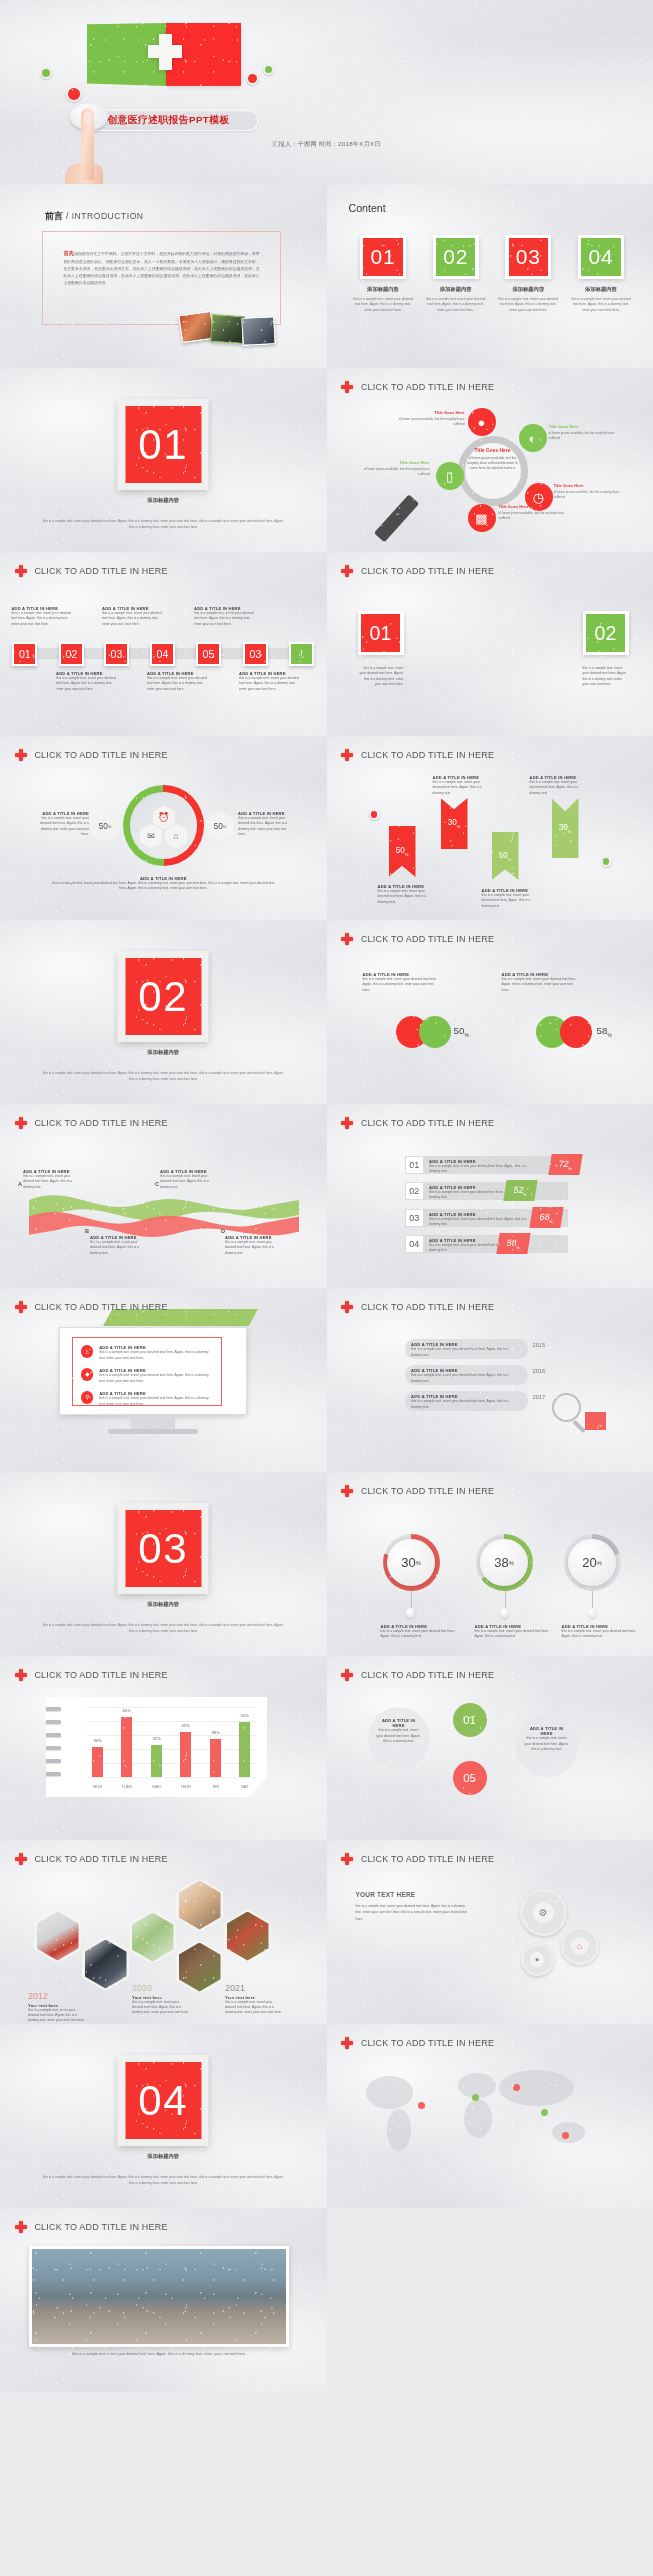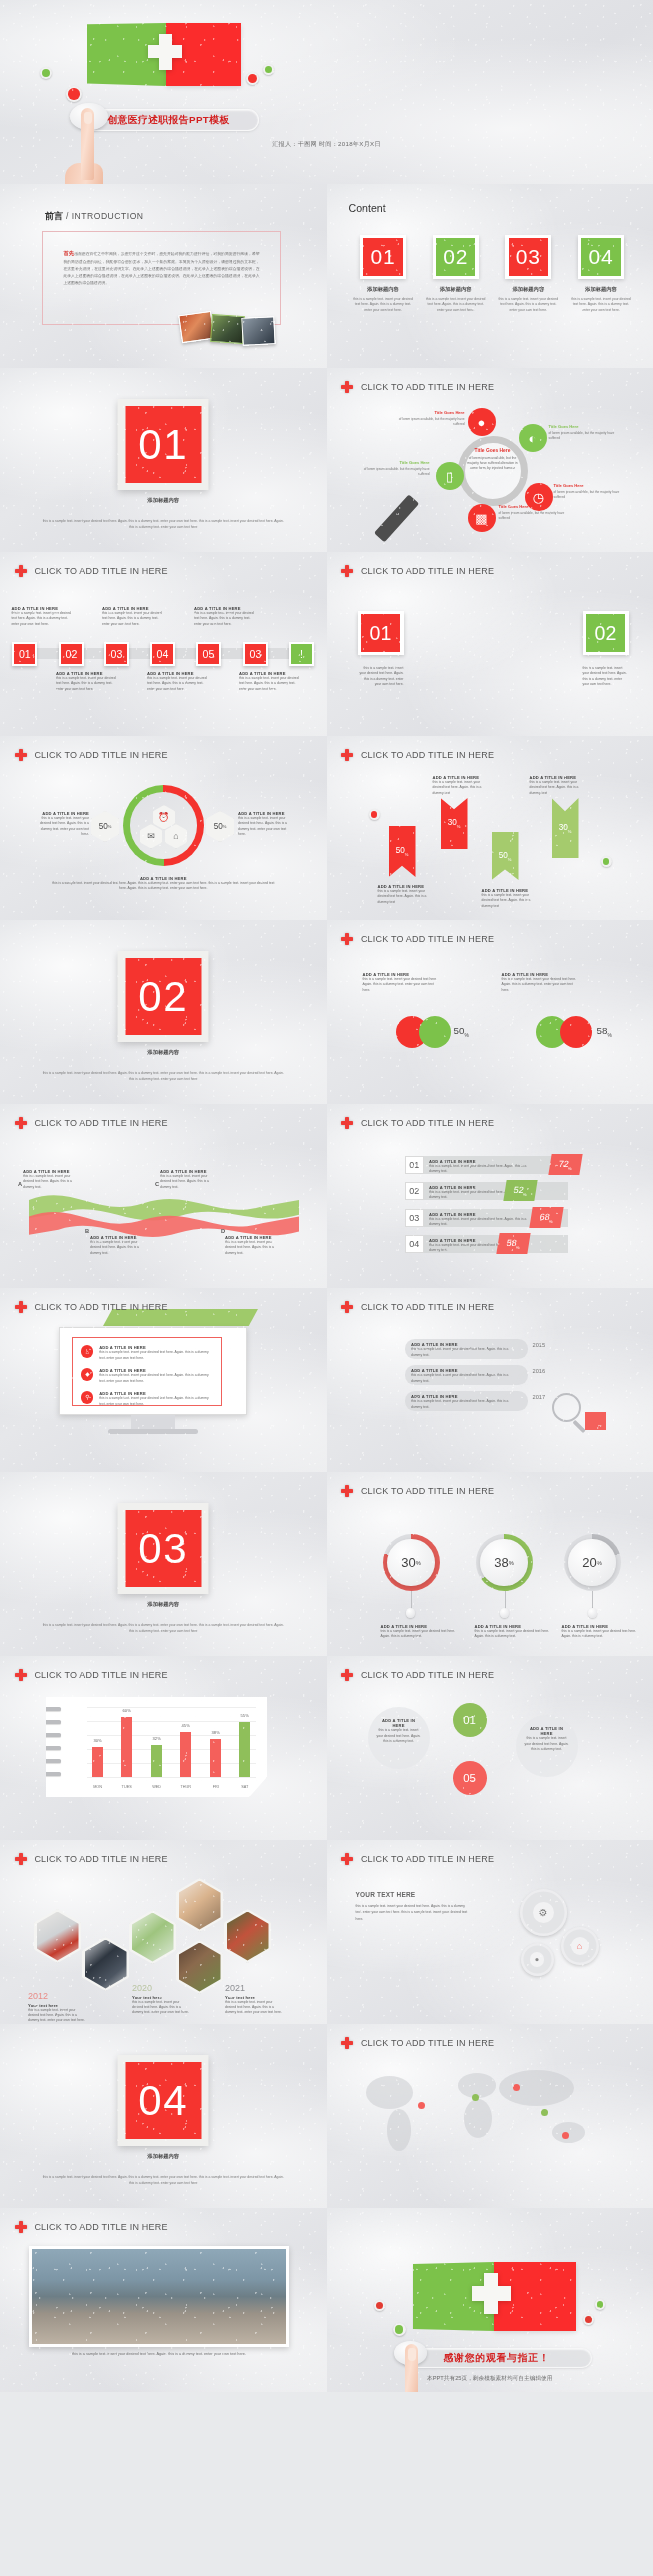--- a/index.html
+++ b/index.html
@@ -1039,45 +1039,16 @@
       <div class="hdr">
         <span class="cross"></span>
         <span class="hdr-text">CLICK TO ADD TITLE IN HERE</span>
       </div>
       <div class="imgframe">
           <i></i>
         </div>
       <div class="imgcap mini">this is a sample text. insert your desired text here. Again. this is a dummy text. enter your own text here.</div>
     </div>
 
-    <div class="slide half">
-      <div class="end-green"></div>
-      <div class="end-red"></div>
-      <div class="end-cross"></div>
-      <div class="dot" style="left:47px;top:92px;width:11.4px;height:11.4px;">
-          <i style="width:7.4px;height:7.4px;background:#e23b32;"></i>
-        </div>
-      <div class="dot" style="left:66px;top:115px;width:13px;height:13px;">
-          <i style="width:8.2px;height:8.2px;background:#7cc24a;"></i>
-        </div>
-      <div class="dot" style="left:256px;top:106px;width:11.4px;height:11.4px;">
-          <i style="width:7.4px;height:7.4px;background:#e23b32;"></i>
-        </div>
-      <div class="dot" style="left:268px;top:91px;width:10.6px;height:10.6px;">
-          <i style="width:6.5px;height:6.5px;background:#7cc24a;"></i>
-        </div>
-
-      <div class="finger" style="left:67px;top:133px;">
-        <div class="knuckle" style="width:33px;height:24px;"></div>
-
-        <div class="tip" style="top:3.3px;height:65px;"></div>
-        <div class="nail" style="top:7.4px;"></div>
-      </div>
-
-      <div class="end-pill">
-        <span>感谢您的观看与指正！</span>
-        </div>
-      <div class="end-sub">本PPT共有25页，剩余模板素材均可自主编辑使用</div>
-    </div>
   </div>
 
 </div>
 
 
 </body></html>

